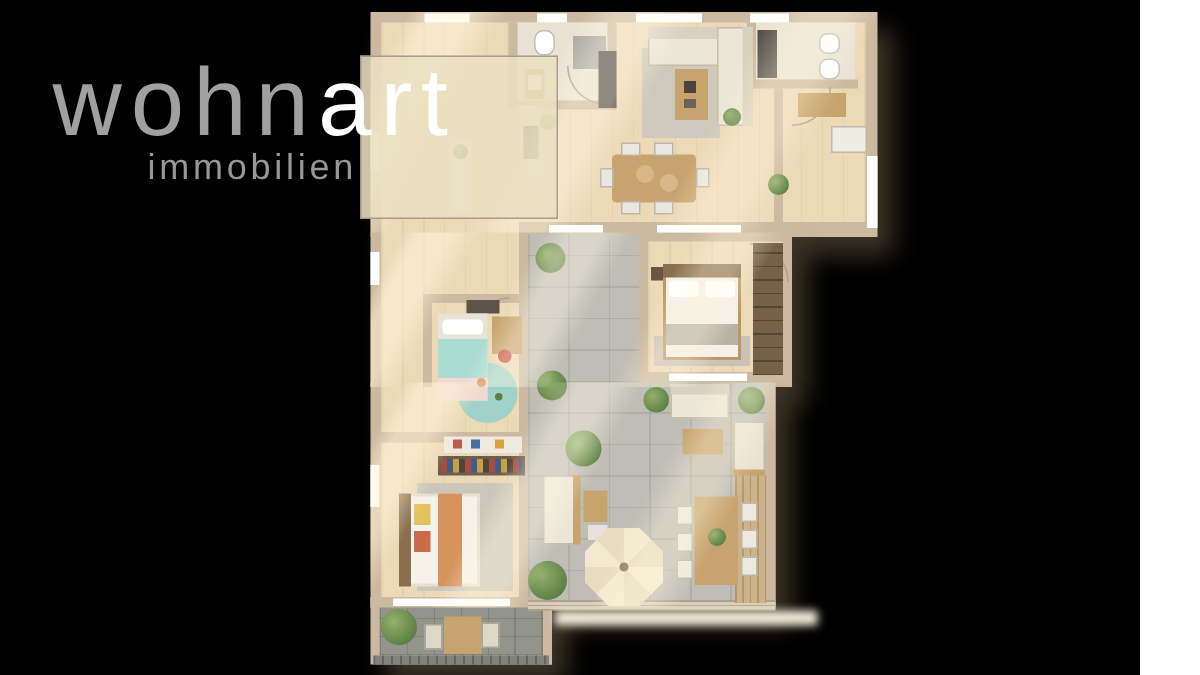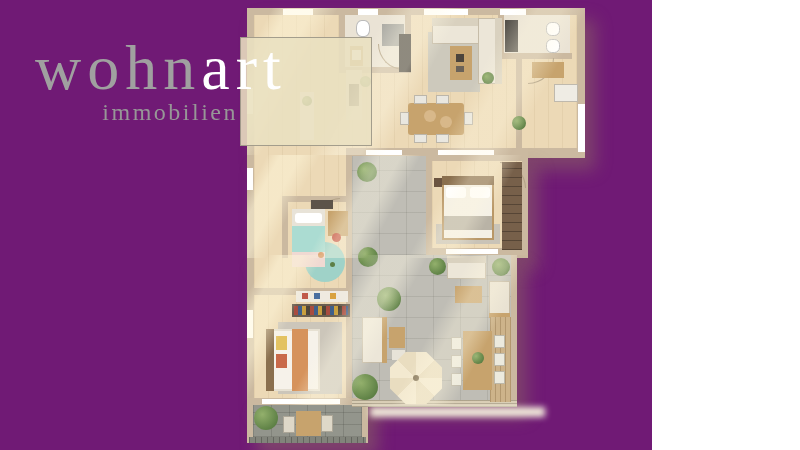--- a/index.html
+++ b/index.html
@@ -1,17 +1,17 @@
 <!DOCTYPE html>
 <html><head>
 <meta charset="utf-8">
 <style>
   html,body{margin:0;padding:0;background:#fff;}
-  .stage{position:relative;width:652px;height:450px;background:#701a75;overflow:hidden;
-         font-family:Liberation Serif, serif;}
+  .stage{position:relative;width:760px;height:450px;background:#000000;overflow:hidden;
+         font-family:Liberation Sans, sans-serif;}
   .shp{position:absolute;box-sizing:border-box;}
   
   .wood{background-color:#ecd9b6;background-image:repeating-linear-gradient(90deg,rgba(120,90,40,0.07) 0 1px,transparent 1px 14px);}
   .lightfloor{background-color:#eae3d5;}
   .tile{background-color:#bfbdb5;background-image:
       repeating-linear-gradient(0deg,rgba(90,90,80,0.14) 0 1px,transparent 1px 21px),
       repeating-linear-gradient(90deg,rgba(90,90,80,0.14) 0 1px,transparent 1px 27px);}
   .tiledark{background-color:#93958c;background-image:
       repeating-linear-gradient(0deg,rgba(50,50,45,0.18) 0 1px,transparent 1px 12px),
       repeating-linear-gradient(90deg,rgba(50,50,45,0.18) 0 1px,transparent 1px 18px);}

